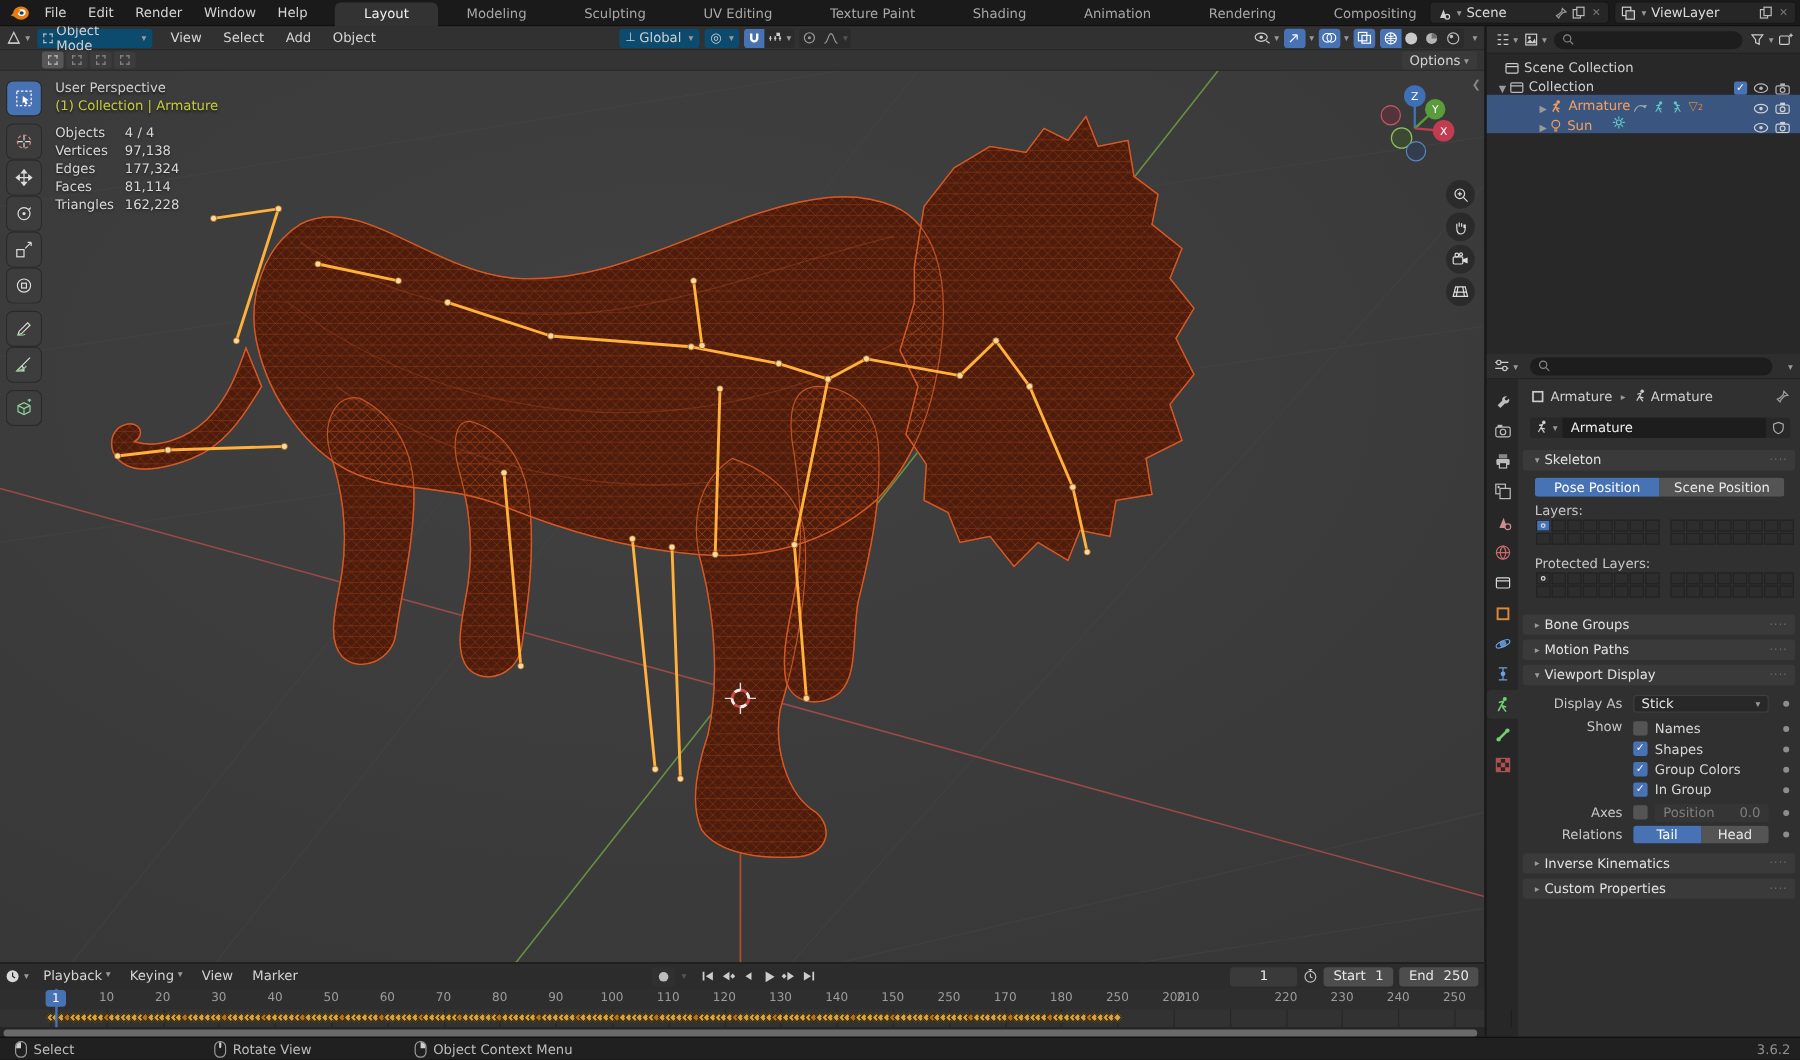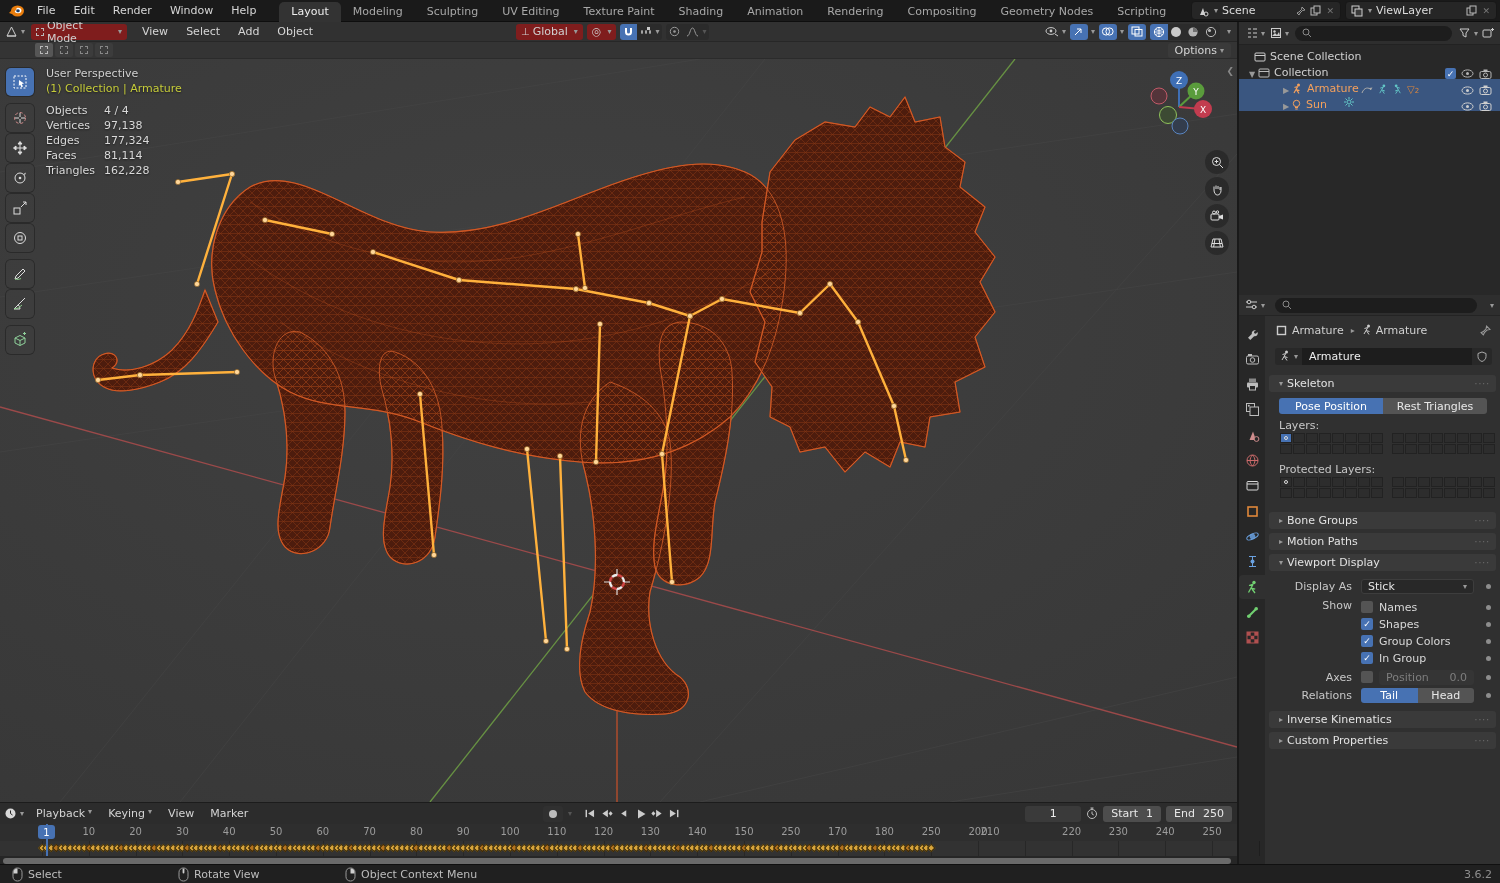--- a/index.html
+++ b/index.html
@@ -10,37 +10,37 @@
   .abs{position:absolute}
   .flex{display:flex;align-items:center}
   .caret{color:#999;font-size:8px;margin-left:3px}
   .caret.dis{color:#555}
 
   
   .topbar{position:absolute;left:0;top:0;width:1500px;height:22px;background:#1a1a1a;
           display:flex;align-items:center;border-bottom:1px solid #0e0e0e}
   .tb-menu{padding:0 9px;color:#d6d6d6;cursor:default}
   .ws-tabs{display:flex;align-items:flex-end;height:22px;margin-left:14px}
-  .ws-tab{padding:3px 12px 4px;color:#a8a8a8;border-radius:5px 5px 0 0}
+  .ws-tab{padding:3px 24px 4px;color:#a8a8a8;border-radius:5px 5px 0 0}
   .ws-tab.active{background:#333333;color:#eee}
   .tb-right{position:absolute;right:3px;top:1px;display:flex;gap:4px}
   .selector{display:flex;align-items:center;height:19px;background:#262626;border:1px solid #171717;
             border-radius:4px;padding:0 4px;gap:2px}
   .selector .lbl{margin:0 6px 0 2px;color:#ddd}
   .mini-ic{display:inline-flex;width:13px;height:13px;align-items:center;justify-content:center;color:#bbb}
   .x-ic{color:#777;font-size:9px;padding:0 2px}
 
   
   .viewport{position:absolute;left:0;top:22px;width:1237px;height:780px;background:#3b3b3b;overflow:hidden}
   .vp-header{position:absolute;left:0;top:0;width:100%;height:20px;background:#313131;display:flex;
              align-items:center;padding:0 5px;border-bottom:1px solid #272727}
   .vp-tools{position:absolute;left:0;top:20px;width:100%;height:17px;background:#343434;display:flex;
             align-items:center;padding:0 5px;border-bottom:1px solid #2b2b2b}
   .vp-menu{padding:0 9px;color:#d6d6d6}
-  .pill{display:flex;align-items:center;height:16px;background:#7f1d1d;border-radius:3px;padding:0 5px;gap:3px}
+  .pill{display:flex;align-items:center;height:16px;background:#0c4a6e;border-radius:3px;padding:0 5px;gap:3px}
   .tgl{display:flex;align-items:center;justify-content:center;height:16px;min-width:18px;border-radius:3px;color:#ccc}
   .tgl.on{background:#4772b3;color:#fff}
   .seg{display:flex;height:16px;border-radius:3px;overflow:hidden;background:#2b2b2b}
   .seg>div{display:flex;align-items:center;justify-content:center;padding:0 3px;color:#bbb}
   .seg>div.on{background:#4772b3;color:#fff}
   .modebox{display:inline-block;width:8px;height:8px;border:1px dashed #bbb}
   .smbtn{width:18px;height:14px;background:#3c3c3c;border-radius:2px;margin-right:2px;
          display:flex;align-items:center;justify-content:center}
   .smbtn.on{background:#565656}
   .options-btn{position:absolute;right:6px;top:1px;display:flex;align-items:center;height:15px;
@@ -882,21 +882,21 @@
           <span class="disc">▾</span>
             <span>Skeleton</span>
             <span class="dd">····</span>
         </div>
         <div class="prow" style="top:82px;left:14px;right:13px">
           <div class="seg" style="flex:1;height:16px">
             <div class="on" style="flex:1">
                 <span>Pose Position</span>
               </div>
             <div style="flex:1;background:#545454;color:#e8e8e8">
-                <span>Rest Triangles</span>
+                <span>Scene Position</span>
               </div>
           </div>
         </div>
         <div class="abs" style="top:103px;left:14px;color:#c7c7c7">Layers:</div>
         <div class="abs flex" style="top:117px;left:14px;gap:8px" id="layers-grid">
             <div style="display: grid; grid-template-columns: repeat(8, 13px); grid-auto-rows: 11px;">
               <div class="lcell on">
                 <span class="ldot"></span>
               </div>
               <div class="lcell"></div>

